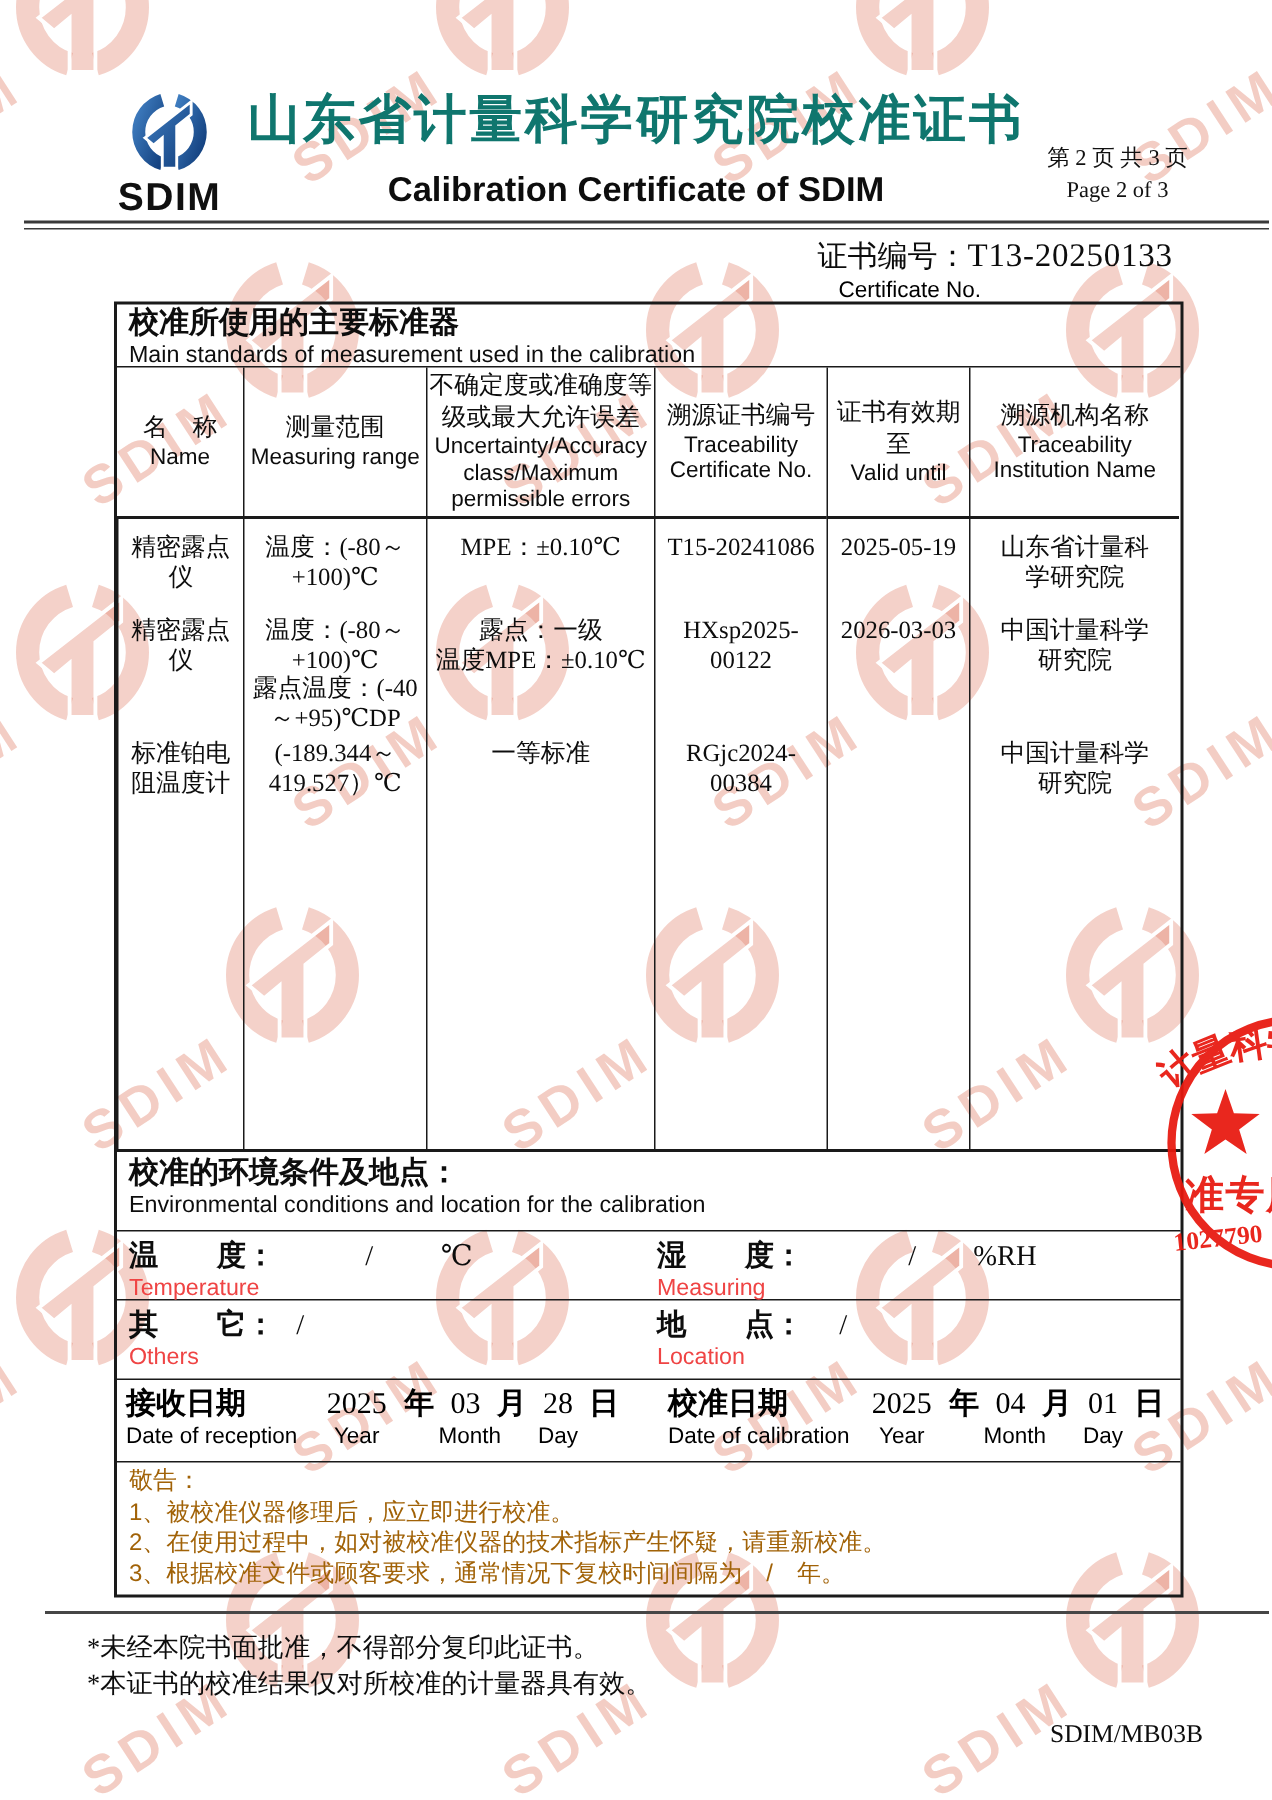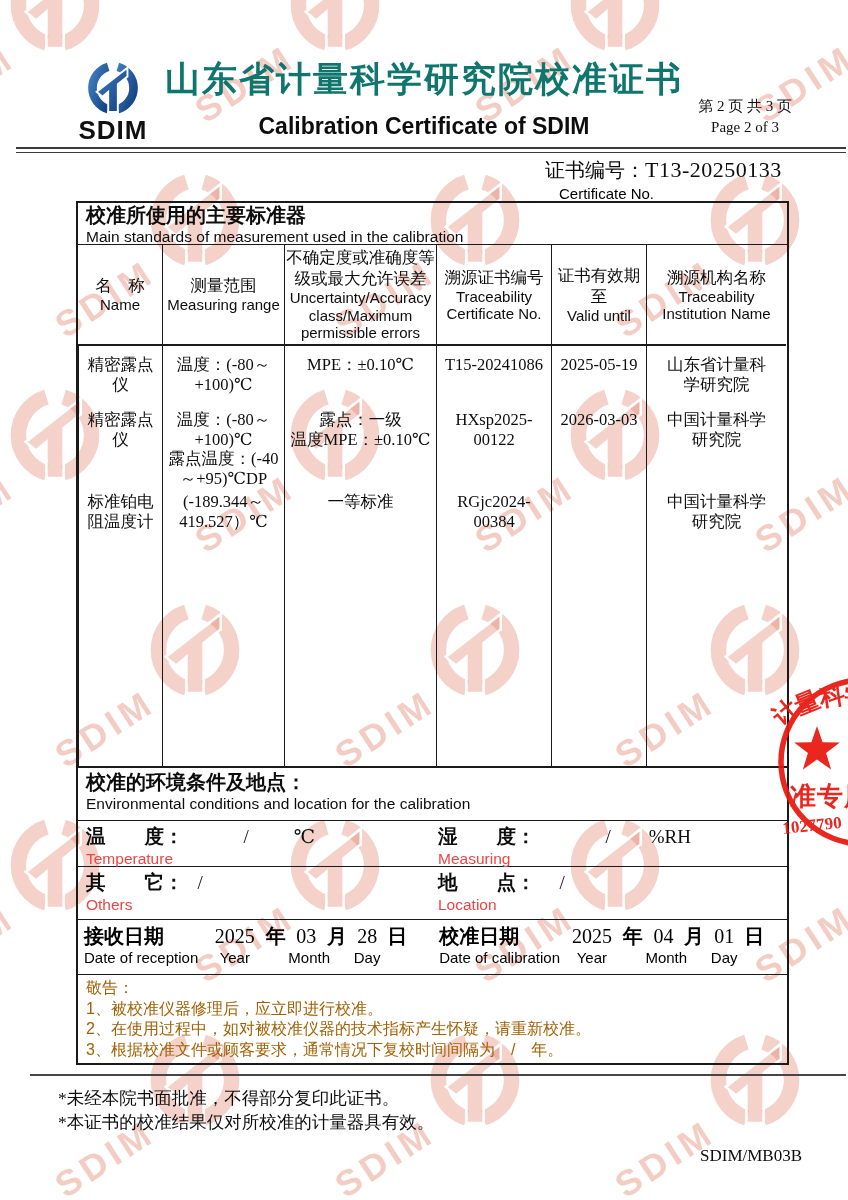--- a/index.html
+++ b/index.html
@@ -58,21 +58,21 @@
   .row-th { height:46px; } .row-ol { height:53px; }
   .half-l { width:352px; } .half-r { flex:1; }
   .kv-line { display:flex; align-items:baseline; white-space:nowrap; }
   .kv-label { font-family:"Liberation Sans",sans-serif; font-weight:bold; font-size:19.5px; color:#0d0d0d; }
   .kv-value { font-size:19px; color:#0d0d0d; }
   .kv-unit  { font-size:19px; color:#0d0d0d; }
   .kv-en { font-family:"Liberation Sans",sans-serif; font-size:15.5px; margin-top:0px; color:#ef4444; }
   .ml60{margin-left:60px;} .ml45{margin-left:45px;} .ml70{margin-left:70px;} .ml38{margin-left:38px;}
   .ml14{margin-left:14px;} .ml24{margin-left:24px;}
 
-  .dates-row { display:flex; height:55px; border-top:1.5px solid #1a1a1a; padding:3px 20px 0 6px;justify-content:center; }
+  .dates-row { display:flex; height:55px; border-top:1.5px solid #1a1a1a; padding:3px 8px 0 6px; }
   .dcol { text-align:center; }
   .dcol .top-cn { font-family:"Liberation Sans",sans-serif; font-weight:bold; font-size:20px; line-height:26px; white-space:nowrap; }
   .dcol .top-val { font-size:20px; line-height:26px; }
   .dcol .bot-en { font-family:"Liberation Sans",sans-serif; font-size:15px; line-height:17px; white-space:nowrap; }
   .dl { text-align:left; }
   .w-lab1{width:126px;} .w-lab2{width:128px;} .w-yr{width:58px;} .w-cn{width:26px;}
   .w-mo{width:36px;} .w-dy{width:36px;} .gap-g{width:30px;}
 
   .notes { height:89px; border-top:1.5px solid #1a1a1a; padding:3px 8px;
            font-family:"Liberation Sans",sans-serif; font-size:16px; line-height:20.5px; color:#a16207; }

